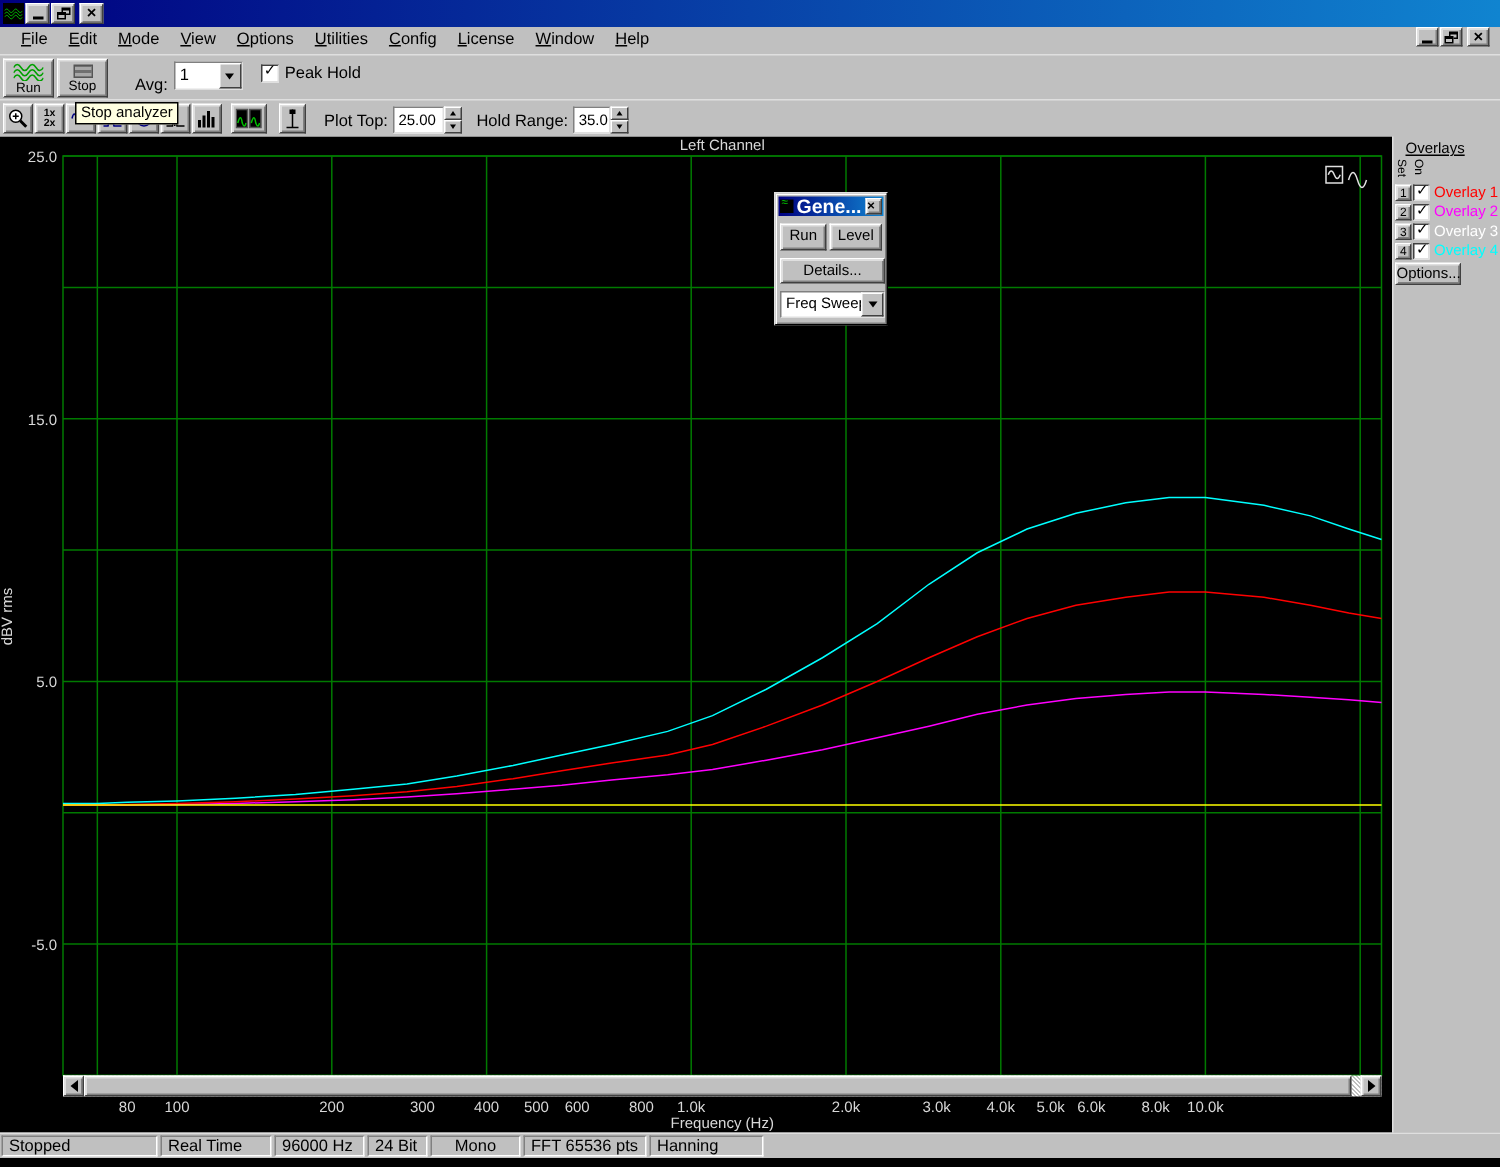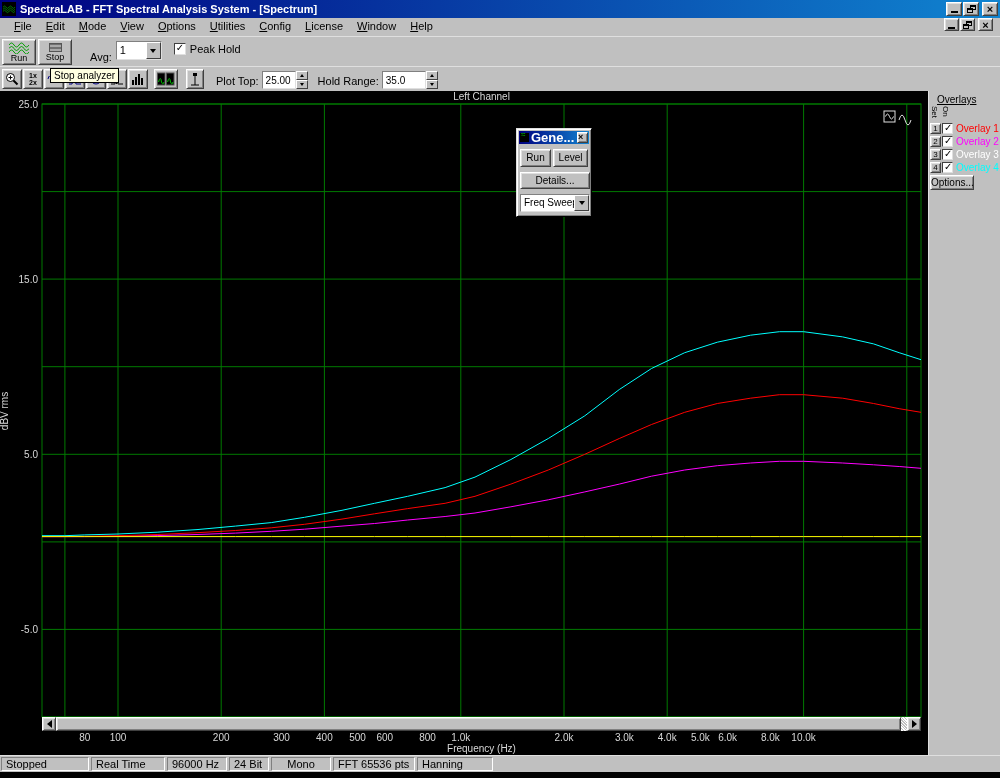--- a/index.html
+++ b/index.html
@@ -68,21 +68,21 @@
               border-color:#404040 #dfdfdf #dfdfdf #404040; }
   .checkbox.big { width:12px; height:12px; }
   .checkbox.checked::after { content:"\2713"; position:absolute; left:1px; top:-2px; font-size:10px;
                              font-family:"DejaVu Sans",sans-serif; color:#000; }
   .check-group { display:flex; align-items:center; margin-left:12px; margin-top:4px; }
   .check-group .lbl { margin-left:4px; }
 
   .spin { display:flex; margin-left:3px; margin-top:2px; }
   .spin-val { background:#fff; border:1px solid; border-color:#808080 #dfdfdf #dfdfdf #808080;
               height:18px; font-size:10px; padding:3px 0 0 3px; }
-  .spin-val.w34 { width:34px; } .spin-val.w28 { width:44px; }
+  .spin-val.w34 { width:34px; } .spin-val.w28 { width:25px; }
   .spin-btns { display:flex; flex-direction:column; width:12px; height:18px; }
   .spin-up, .spin-down { flex:1; background:#c0c0c0; border:1px solid; border-color:#fff #404040 #404040 #fff;
                          display:flex; align-items:center; justify-content:center; }
   .spin .tri-up { border-left-width:2px; border-right-width:2px; border-bottom-width:3px; }
   .spin .tri-down { border-left-width:2px; border-right-width:2px; border-top-width:3px; }
 
   
   .tooltip { position:absolute; left:50px; top:68px; background:#ffffe1; border:1px solid #000;
              font-size:10px; padding:1px 3px; z-index:100; color:#000; }
 
@@ -128,40 +128,39 @@
   .gen-run { width:32px; height:18px; line-height:16px; }
   .gen-level { width:36px; height:18px; line-height:16px; }
   .gen-details { width:70px; height:17px; line-height:15px; margin-top:5px; }
   .gen-combo { margin-top:5px; width:70px; height:18px; }
 
   
   .statusbar { position:absolute; left:0; top:755px; width:1000px; height:17px; background:#c0c0c0;
                border-top:1px solid #dfdfdf; display:flex; padding:1px 0 0 1px; }
   .status-panel { height:14px; margin-right:2px; border:1px solid; border-color:#808080 #ffffff #ffffff #808080;
                   font-size:11px; line-height:12px; padding:0 4px; color:#000; white-space:nowrap; overflow:hidden; }
-  .status-panel:nth-child(1){width:88px;} .status-panel:nth-child(2){width:74px;}
+  .status-panel:nth-child(1){width:104px;} .status-panel:nth-child(2){width:74px;}
   .status-panel:nth-child(3){width:60px;} .status-panel:nth-child(4){width:40px;}
   .status-panel:nth-child(5){width:60px;text-align:center;} .status-panel:nth-child(6){width:82px;}
   .status-panel:nth-child(7){width:76px;}
   .bottom-strip { position:absolute; left:0; top:772px; width:1000px; height:6px; background:#000; }
 </style>
 </head>
 <body>
 
 <div class="screen">
 
   <div class="titlebar">
     <div class="app-icon">
       <svg width="12" height="10" viewBox="0 0 20 12">
         <path d="M0 3 q2.5 -4 5 0 t5 0 t5 0 t5 0" stroke="#00c000" fill="none"></path>
         <path d="M0 6.5 q2.5 -4 5 0 t5 0 t5 0 t5 0" stroke="#00c000" fill="none"></path>
         <path d="M0 10 q2.5 -4 5 0 t5 0 t5 0 t5 0" stroke="#00c000" fill="none"></path>
       </svg>
     </div>
-    <div class="title-text">SpectraLAB - FFT Spectral Analysis System - [Spectrum]</div>
     <div class="winbtns">
       <div class="winbtn raised">
           <span class="g-min"></span>
         </div>
       <div class="winbtn raised">
           <span class="g-restore">
             <i class="b"></i>
             <i class="f"></i>
           </span>
         </div>

